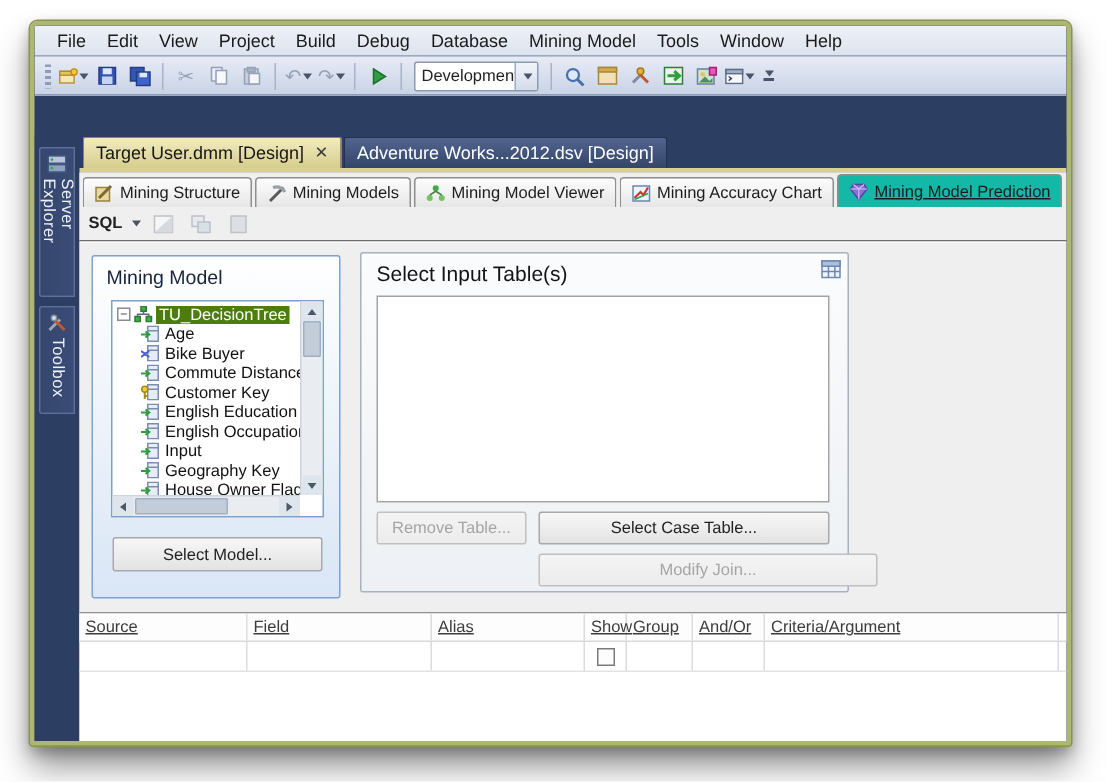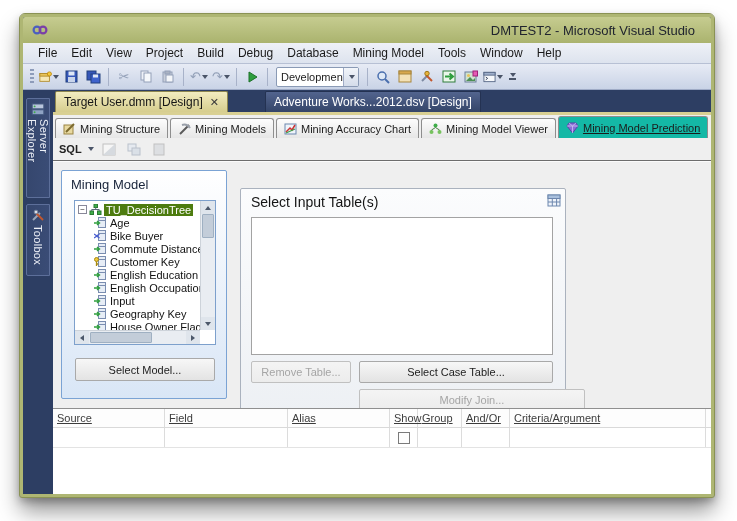--- a/index.html
+++ b/index.html
@@ -49,21 +49,21 @@
           background:linear-gradient(90deg,#46588356,#3a4c76); display:flex; flex-direction:column; align-items:center; padding-top:4px; gap:3px; }
   .vtab .vlabel { writing-mode:vertical-rl; font-size:11px; color:#eef1f8; letter-spacing:.3px; }
   .vtab-server { top:8px; height:100px; }
   .vtab-toolbox { top:114px; height:72px; }
 
   
   .docwell { position:absolute; left:30px; top:0; right:0; bottom:0; }
   .doctabs { height:22px; display:flex; align-items:flex-end; gap:1px; padding-left:2px; }
   .doctab { height:21px; display:flex; align-items:center; padding:0 8px; font-size:12px; border-radius:2px 2px 0 0; white-space:nowrap; }
   .doctab.active { background:linear-gradient(#f2ecc0,#d6cd8e); color:#161616; border:1px solid #8f8850; border-bottom:none; gap:7px; }
-  .doctab.inactive { background:linear-gradient(#52648e,#344569); color:#fff; border:1px solid #243252; border-bottom:none;margin-left:36px; }
+  .doctab.inactive { background:linear-gradient(#52648e,#344569); color:#fff; border:1px solid #243252; border-bottom:none; }
   .closex { font-size:11px; color:#3a3a3a; line-height:10px; }
   .khaki-line { height:3px; background:#d9d093; }
 
   .designer { position:absolute; left:0; top:25px; right:0; bottom:0; background:#efefef; }
 
   
   .dtabs { height:23px; display:flex; align-items:flex-end; padding-left:2px; gap:2px; background:#efefef; }
   .dtab { height:20px; display:flex; align-items:center; gap:4px; padding:0 7px; font-size:11px; color:#1c1c1c;
           background:linear-gradient(#fdfdfd,#e6e6e6); border:1px solid #8e8e8e; border-bottom:none; border-radius:3px 3px 0 0; white-space:nowrap;text-align:right; }
   .dtab.active { height:22px; background:#14b8a6;text-decoration:underline; }
@@ -100,21 +100,21 @@
   .vthumb { position:absolute; top:13px; left:1px; width:12px; height:24px; background:#c3cdd9; border:1px solid #9fb0c2; border-radius:1px; }
   .hthumb { width:62px; height:11px; background:#c3cdd9; border:1px solid #9fb0c2; border-radius:1px; margin-left:1px; }
   .hsp { flex:1; }
   .btn { display:flex; align-items:center; justify-content:center; font-size:11px; color:#222;
          background:linear-gradient(#f7f7f7,#e3e3e3); border:1px solid #a9a9a9; border-radius:2px; }
   .btn.disabled { color:#a5a5a5; background:linear-gradient(#f4f4f4,#ececec); border-color:#c0c0c0;text-align:center; }
   .mm-select { position:absolute; left:13px; top:187px; width:140px; height:23px; }
 
   
   .it-panel { position:absolute; left:187px; top:6px; width:326px; height:227px;
-              background:linear-gradient(#fbfcfd,#edf0f4); border:1px solid #aab2be; border-radius:2px;margin-top:20px; }
+              background:linear-gradient(#fbfcfd,#edf0f4); border:1px solid #aab2be; border-radius:2px; }
   .it-title { font-size:14px; color:#141414; padding:5px 0 0 10px; }
   .it-corner { position:absolute; right:4px; top:4px; }
   .it-list { position:absolute; left:10px; top:28px; width:302px; height:138px; background:#fff; border:1px solid #a3a3a3; }
   .it-remove { position:absolute; left:10px; top:172px; width:100px; height:22px; }
   .it-case { position:absolute; left:118px; top:172px; width:194px; height:22px; }
   .it-join { position:absolute; left:118px; top:200px; width:226px; height:22px; }
 
   
   .gridpane { position:absolute; left:0; right:0; bottom:0; height:86px; background:#fff; border-top:1px solid #8f8f8f; }
   .grow { display:flex; }
@@ -127,29 +127,20 @@
   .c-group{width:44px;} .c-andor{width:48px;} .c-crit{width:196px;}
   .gdata .c-show { display:flex; align-items:center; justify-content:center; }
   .checkbox { width:12px; height:12px; border:1px solid #7a7a7a; background:#fdfdfd; }
 </style>
 </head>
 <body>
 
 <div class="canvas">
   <div class="window">
 
-    <div class="titlebar">
-      <span class="vslogo">
-        <svg width="18" height="12" viewBox="0 0 18 12">
-          <circle cx="6" cy="6" r="3.4" fill="none" stroke="#4a5fc0" stroke-width="2.2"></circle>
-          <circle cx="12" cy="6" r="3.4" fill="none" stroke="#7a3fa8" stroke-width="2.2"></circle>
-        </svg>
-      </span>
-      <span class="title">DMTEST2 - Microsoft Visual Studio</span>
-    </div>
 
     <div class="menubar">
       <span class="menuitem">File</span>
       <span class="menuitem">Edit</span>
       <span class="menuitem">View</span>
       <span class="menuitem">Project</span>
       <span class="menuitem">Build</span>
       <span class="menuitem">Debug</span>
       <span class="menuitem">Database</span>
       <span class="menuitem">Mining Model</span>
@@ -315,34 +306,34 @@
             </div>
             <div class="dtab">
               <svg width="13" height="12" viewBox="0 0 13 12">
                   <path d="M2 11 L11 2" stroke="#5a5a5a" stroke-width="2"></path>
                   <path d="M4 2 C7 1 10 2 12 5" stroke="#9aa0aa" stroke-width="2" fill="none"></path>
                 </svg>
               <span>Mining Models</span>
             </div>
             <div class="dtab">
               <svg width="13" height="12" viewBox="0 0 13 12">
-                  <rect x="1" y="1" width="11" height="10" fill="#eef4fb" stroke="#6d87ae"></rect>
-                  <path d="M2 9 L6 5 L8 7 L11 2" stroke="#cc3333" stroke-width="1.5" fill="none"></path>
-                  <path d="M2 10 L11 6" stroke="#3f9e4a" stroke-width="1.2" fill="none"></path>
-                </svg>
-              <span>Mining Accuracy Chart</span>
-            </div>
-            <div class="dtab">
-              <svg width="13" height="12" viewBox="0 0 13 12">
                   <circle cx="6.5" cy="2.5" r="2" fill="#3fae49"></circle>
                   <circle cx="2.5" cy="9" r="2" fill="#76c25e"></circle>
                   <circle cx="10.5" cy="9" r="2" fill="#76c25e"></circle>
                   <path d="M6.5 4.5 L2.5 7 M6.5 4.5 L10.5 7" stroke="#4b7f45"></path>
                 </svg>
               <span>Mining Model Viewer</span>
+            </div>
+            <div class="dtab">
+              <svg width="13" height="12" viewBox="0 0 13 12">
+                  <rect x="1" y="1" width="11" height="10" fill="#eef4fb" stroke="#6d87ae"></rect>
+                  <path d="M2 9 L6 5 L8 7 L11 2" stroke="#cc3333" stroke-width="1.5" fill="none"></path>
+                  <path d="M2 10 L11 6" stroke="#3f9e4a" stroke-width="1.2" fill="none"></path>
+                </svg>
+              <span>Mining Accuracy Chart</span>
             </div>
             <div class="dtab active">
               <svg width="13" height="12" viewBox="0 0 13 12">
                   <path d="M3 1 L10 1 L12 4 L6.5 11 L1 4 Z" fill="#8a6fd8" stroke="#5b3fa8"></path>
                   <path d="M3 1 L6.5 4 L10 1 M1 4 L12 4 M6.5 4 L6.5 11" stroke="#cdbff2" stroke-width=".8" fill="none"></path>
                 </svg>
               <span>Mining Model Prediction</span>
             </div>
           </div>
 

